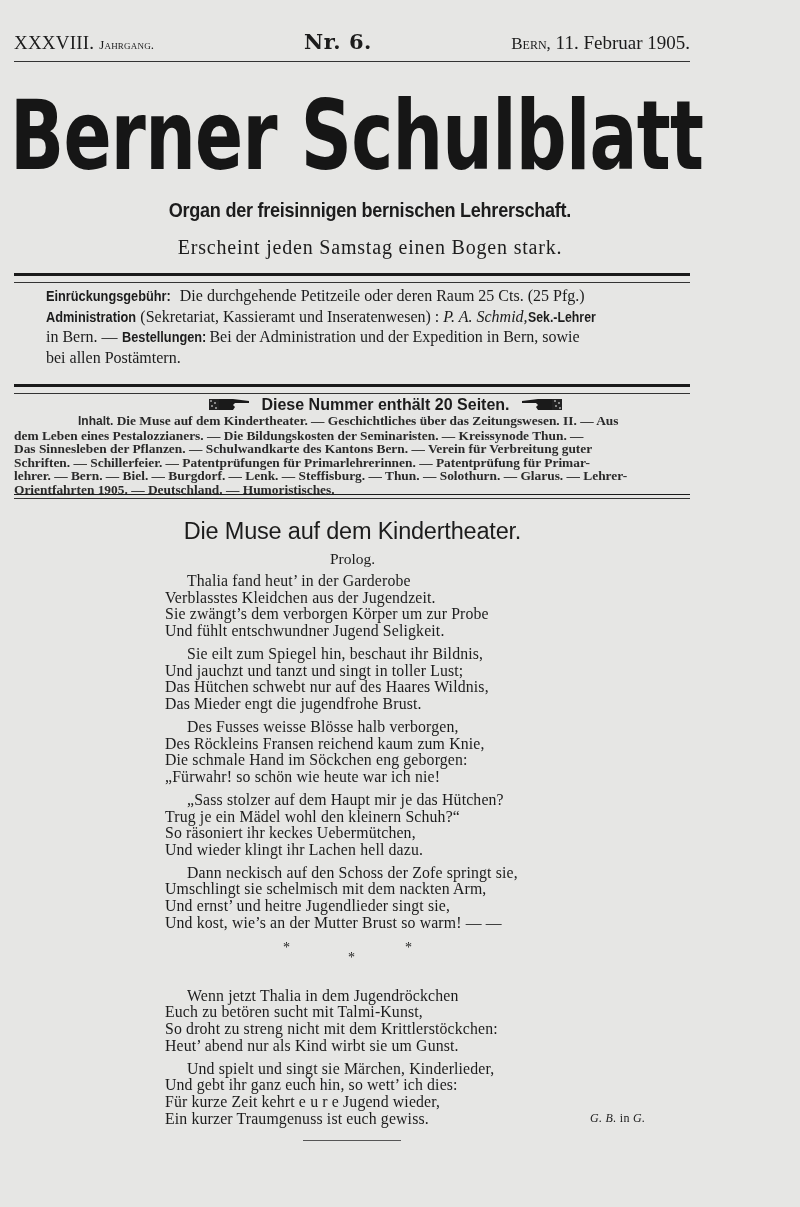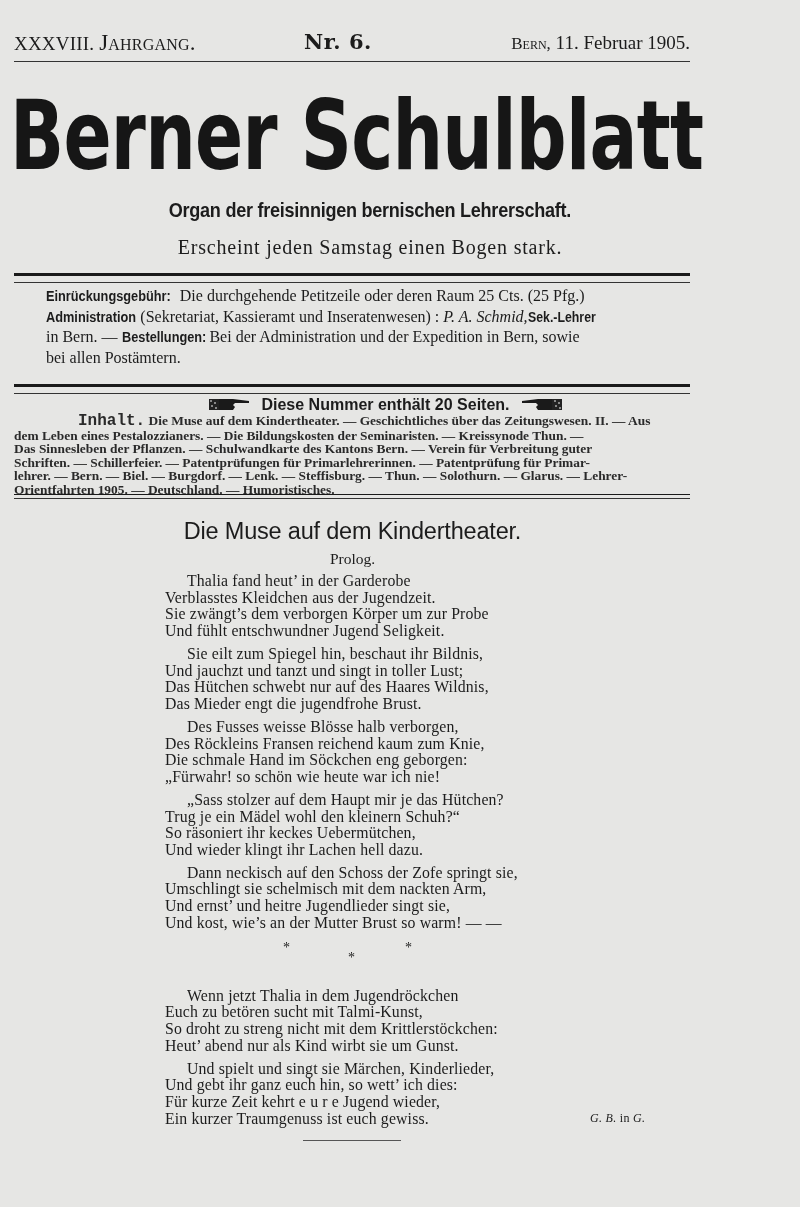--- a/index.html
+++ b/index.html
@@ -22,21 +22,21 @@
     }
     .abs { position: absolute; }
 
     
     .header-row {
       left: 14px; top: 30px; width: 676px; height: 26px;
       font-size: 19px;
       line-height: 26px;
     }
     .header-row .vol { position: absolute; left: 0; top: 0; letter-spacing: 0.2px; }
-    .header-row .vol .sc { font-variant: small-caps; font-size: 23px; }
+    .header-row .vol .sc { font-variant: small-caps; font-size: 13px; }
     .header-row .nr {
       position: absolute; left: 290px; top: -1px;
       font-family: "DejaVu Serif", serif;
       font-weight: bold; font-size: 21px; letter-spacing: 0.5px;
     }
     .header-row .date { position: absolute; right: 0; top: 0; }
     .header-row .date .sc { font-variant: small-caps; font-size: 17px; }
     .rule-thin {
       height: 1px; background: #333;
     }
@@ -107,22 +107,22 @@
     }
 
     .contents {
       left: 14px; top: 414px; width: 680px;
       font-size: 13.4px; line-height: 13.6px;
       text-align: justify;
       font-weight: bold;
       color: #2a2a2a;
     }
     .contents .lbl {
-      font-family: Liberation Mono, monospace;
-      font-weight: bold; font-size: 16px;
+      font-family: Liberation Sans, sans-serif;
+      font-weight: bold; font-size: 12px;
       padding-left: 64px;
     }
     .contents .ln { white-space: nowrap; display: block; }
 
     
     .poem-title {
       left: 0; top: 518px; width: 705px; text-align: center;
       font-family: "Liberation Sans", sans-serif;
       font-size: 23.5px; letter-spacing: -0.2px;
     }

